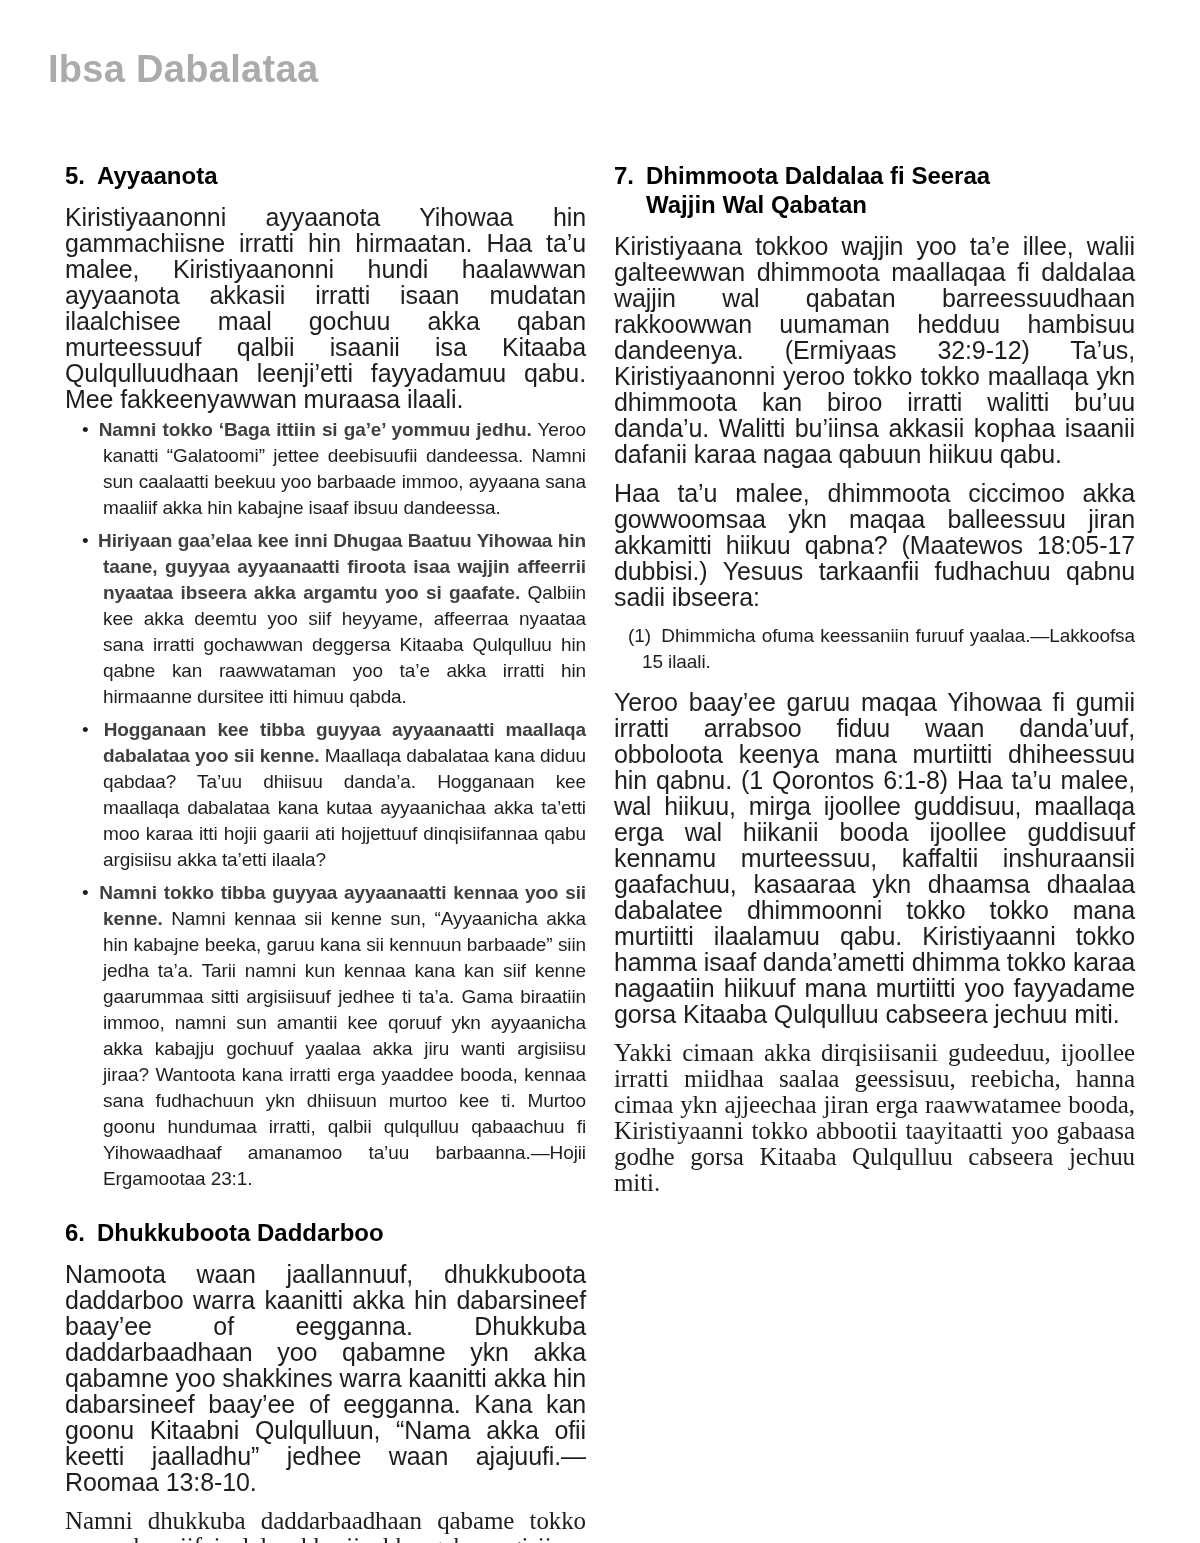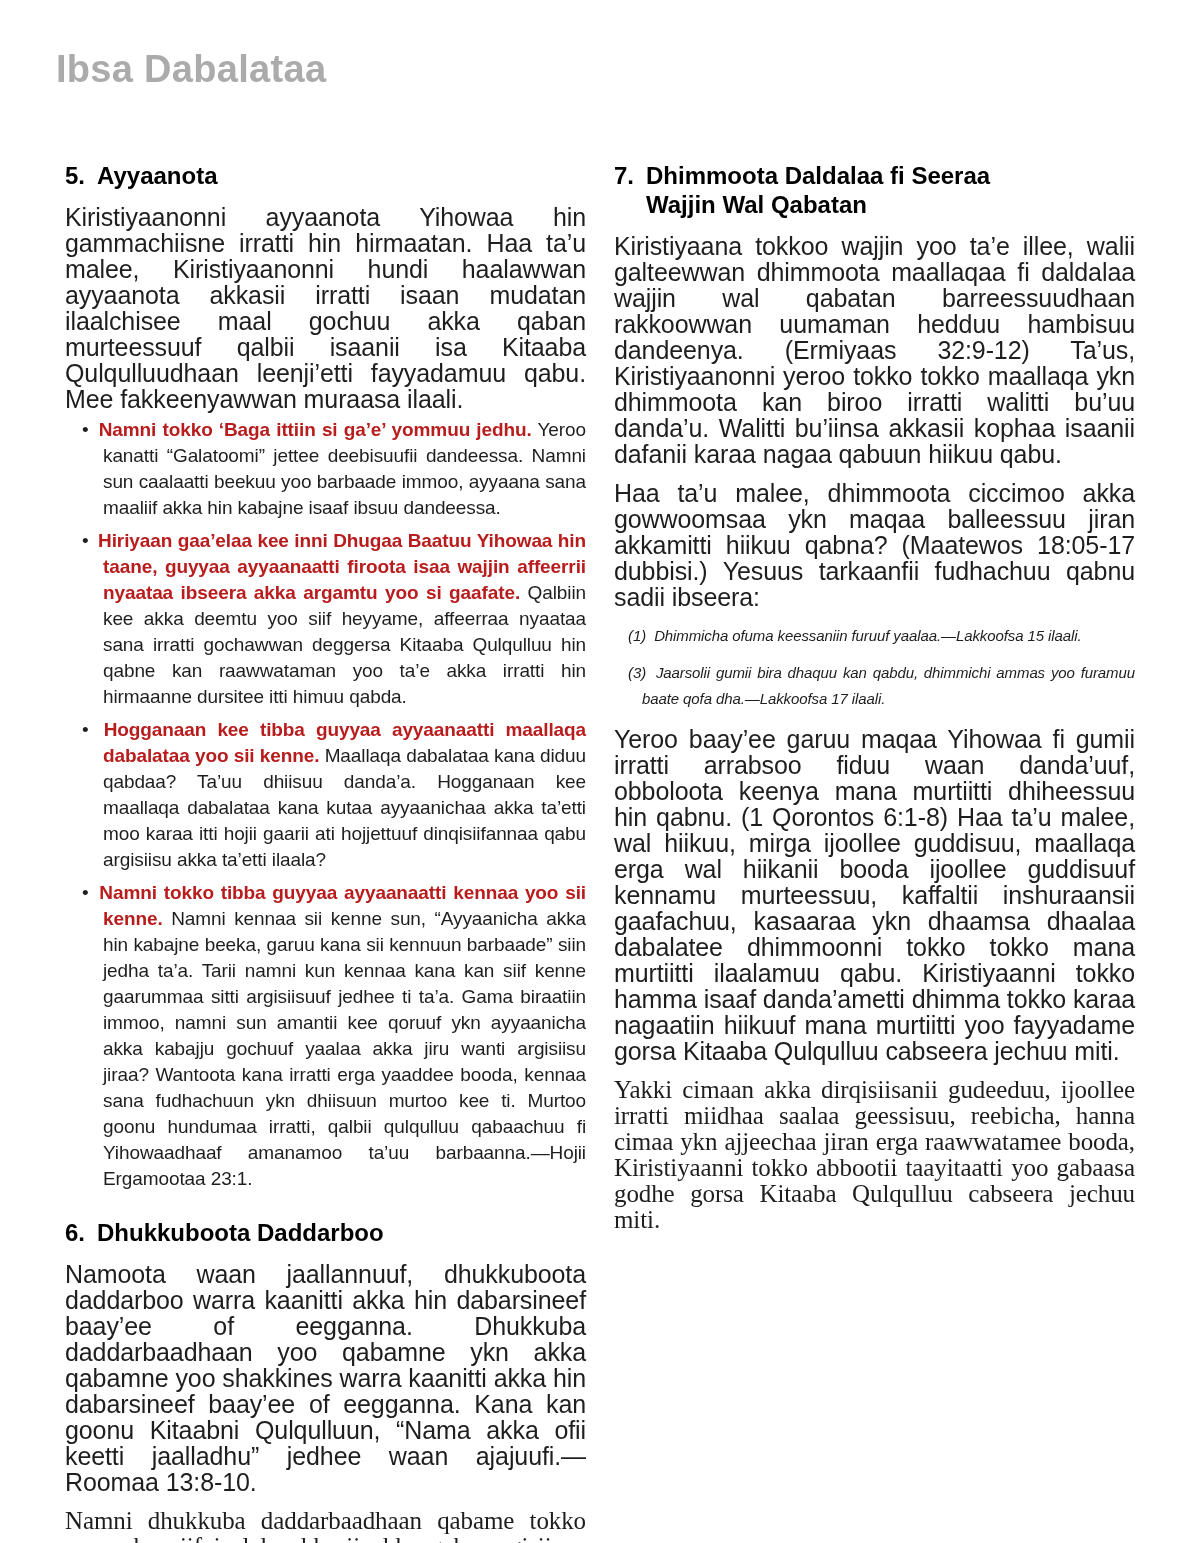--- a/index.html
+++ b/index.html
@@ -7,21 +7,21 @@
     position: relative;
     width: 1200px;
     height: 1543px;
     background: #ffffff;
     font-family: "Liberation Sans", sans-serif;
     color: #1e1e1e;
     overflow: hidden;
   }
   .doc-title {
     position: absolute;
-    left: 56px;
+    left: 48px;
     top: 48px;
     margin: 0;
     font-size: 38px;
     line-height: 42px;
     font-weight: 700;
     color: #ababab;
     letter-spacing: 0.3px;
   }
   .columns {
     position: absolute;
@@ -65,36 +65,35 @@
   .bullet-item {
     font-size: 19px;
     line-height: 26px;
     text-align: justify;
     letter-spacing: -0.1px;
     padding-left: 38px;
     text-indent: -21px;
     margin-bottom: 7px;
   }
   .bullet-item .marker { margin-right: 4px; }
-  .bullet-item .lead { font-weight: 700; color: #b91c1c; }
+  .bullet-item .lead { font-weight: 700; color: #404040; }
 
   .steps {
     list-style: none;
     margin: 1px 0 14px 0;
     padding: 0;
   }
   .step {
-    font-size: 15px;
+    font-size: 19px;
     line-height: 26px;
     text-align: justify;
     letter-spacing: -0.1px;
     padding-left: 28px;
     text-indent: -14px;
     margin-bottom: 11px;
-    font-style: italic;
   }
   .step .step-marker { margin-right: 4px; }
 </style>
 </head>
 <body>
 
 <div class="page">
 
   <h1 class="doc-title">Ibsa Dabalataa</h1>
 
@@ -153,24 +152,20 @@
             <span class="tl">Wajjin Wal Qabatan</span>
           </span>
         </h2>
         <p class="body-p">Kiristiyaana tokkoo wajjin yoo ta’e illee, walii galteewwan dhimmoota maallaqaa fi daldalaa wajjin wal qabatan barreessuudhaan rakkoowwan uumaman hedduu hambisuu dandeenya. (Ermiyaas 32:9-12) Ta’us, Kiristiyaanonni yeroo tokko tokko maallaqa ykn dhimmoota kan biroo irratti walitti bu’uu danda’u. Walitti bu’iinsa akkasii kophaa isaanii dafanii karaa nagaa qabuun hiikuu qabu.</p>
         <p class="body-p">Haa ta’u malee, dhimmoota ciccimoo akka gowwoomsaa ykn maqaa balleessuu jiran akkamitti hiikuu qabna? (Maatewos 18:05-17 dubbisi.) Yesuus tarkaanfii fudhachuu qabnu sadii ibseera:</p>
         <ol class="steps">
           <li class="step">
             <span class="step-marker">(1)</span>
             <span>Dhimmicha ofuma keessaniin furuuf yaalaa.—Lakkoofsa 15 ilaali.</span>
           </li>
-          <li class="step">
-            <span class="step-marker">(3)</span>
-            <span>Jaarsolii gumii bira dhaquu kan qabdu, dhimmichi ammas yoo furamuu baate qofa dha.—Lakkoofsa 17 ilaali.</span>
-          </li>
         </ol>
         <p class="body-p">Yeroo baay’ee garuu maqaa Yihowaa fi gumii irratti arrabsoo fiduu waan danda’uuf, obboloota keenya mana murtiitti dhiheessuu hin qabnu. (1 Qorontos 6:1-8) Haa ta’u malee, wal hiikuu, mirga ijoollee guddisuu, maallaqa erga wal hiikanii booda ijoollee guddisuuf kennamu murteessuu, kaffaltii inshuraansii gaafachuu, kasaaraa ykn dhaamsa dhaalaa dabalatee dhimmoonni tokko tokko mana murtiitti ilaalamuu qabu. Kiristiyaanni tokko hamma isaaf danda’ametti dhimma tokko karaa nagaatiin hiikuuf mana murtiitti yoo fayyadame gorsa Kitaaba Qulqulluu cabseera jechuu miti.</p>
         <p class="body-p last-p">Yakki cimaan akka dirqisiisanii gudeeduu, ijoollee irratti miidhaa saalaa geessisuu, reebicha, hanna cimaa ykn ajjeechaa jiran erga raawwatamee booda, Kiristiyaanni tokko abbootii taayitaatti yoo gabaasa godhe gorsa Kitaaba Qulqulluu cabseera jechuu miti.</p>
       </section>
 
     </div>
 
   </div>
 </div>
 

